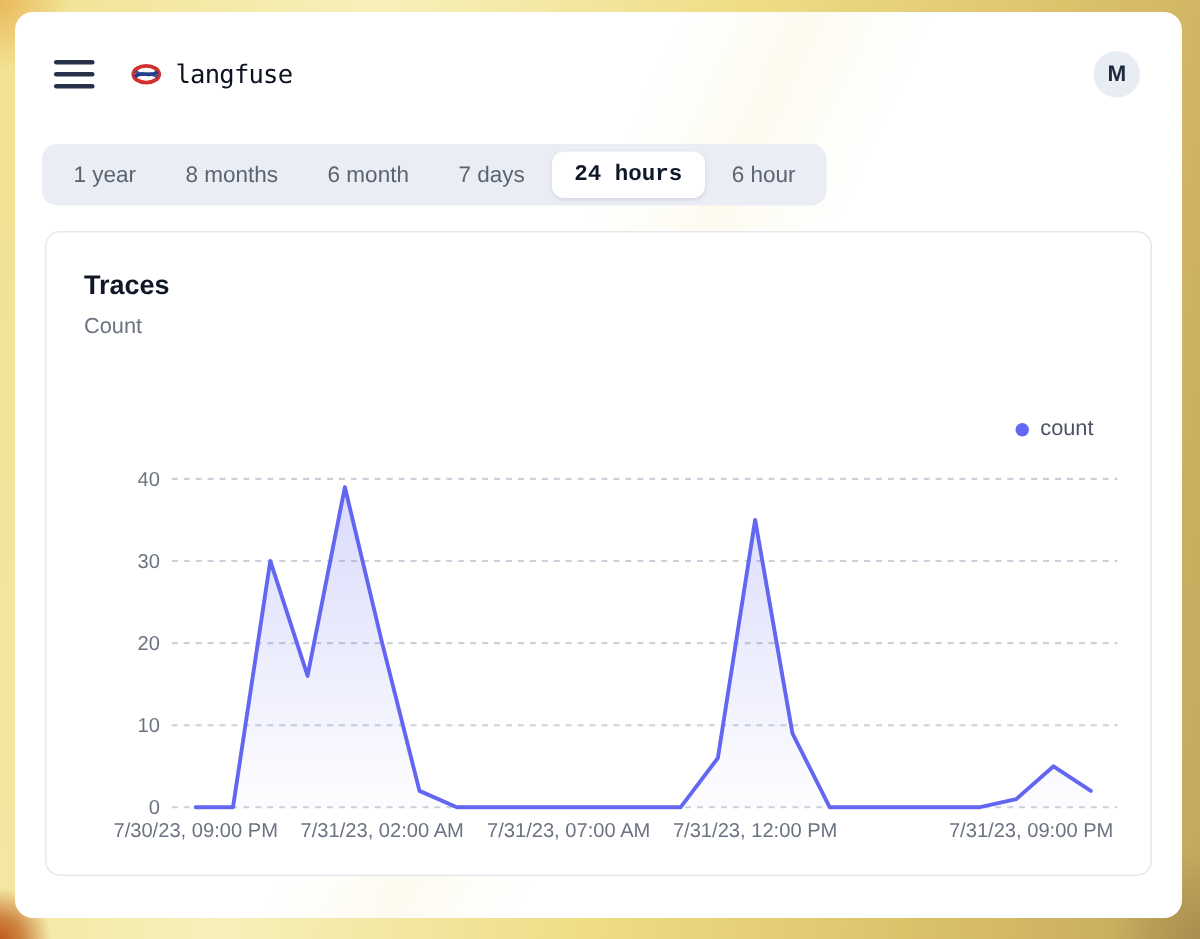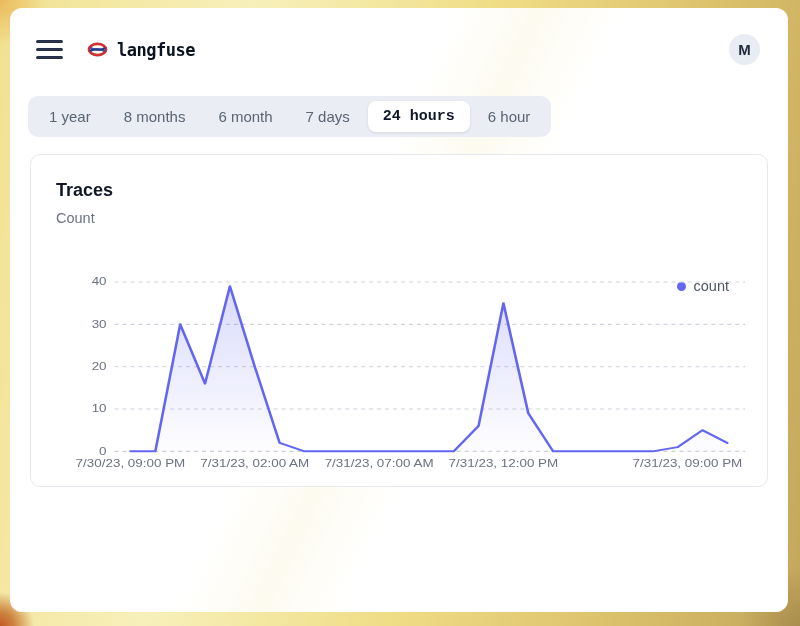--- a/index.html
+++ b/index.html
@@ -30,21 +30,21 @@
   }
   .menu-btn {
     width: 27px; height: 19px;
     display: flex; flex-direction: column; justify-content: space-between;
     cursor: pointer;
   }
   .menu-btn span { display: block; height: 2.6px; border-radius: 2px; background: #27324a; }
   .brand { display: flex; align-items: center; gap: 9px; margin-left: 24px; cursor: pointer; }
   .brand-name {
     font-family: "DejaVu Sans Mono", monospace;
-    font-weight: bold;
+    font-weight: normal;
     font-size: 17px;
     letter-spacing: -0.5px;
     color: #0b1220;
   }
   .avatar {
     margin-left: auto;
     width: 31px; height: 31px;
     border-radius: 50%;
     background: #e8ecf3;
     color: #1e293b;
@@ -76,21 +76,21 @@
     color: #0f172a;
     font-weight: 600;
     box-shadow: 0 1px 3px rgba(15,23,42,0.10);
     font-family: Liberation Mono, monospace;
   }
 
   
   .card {
     position: relative;
     margin: 17px 20px 0 20px;
-    height: 333px;
+    height: 430px;
     background: #ffffff;
     border: 1px solid #e6e8ee;
     border-radius: 10px;
   }
   .card-title {
     position: absolute; left: 25px; top: 25px;
     font-size: 18px; font-weight: 700; color: #101828;
   }
   .card-subtitle {
     position: absolute; left: 25px; top: 55px;

